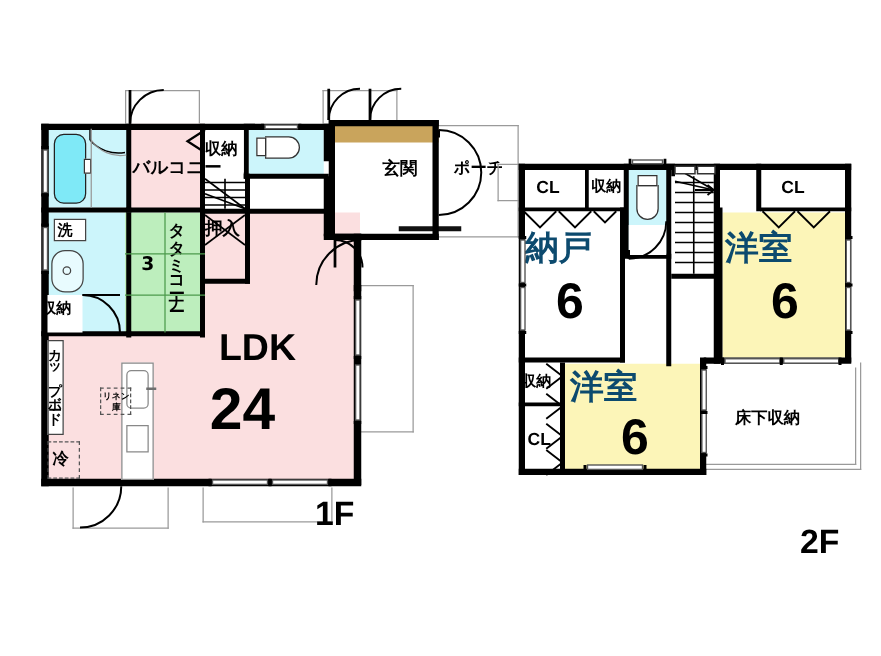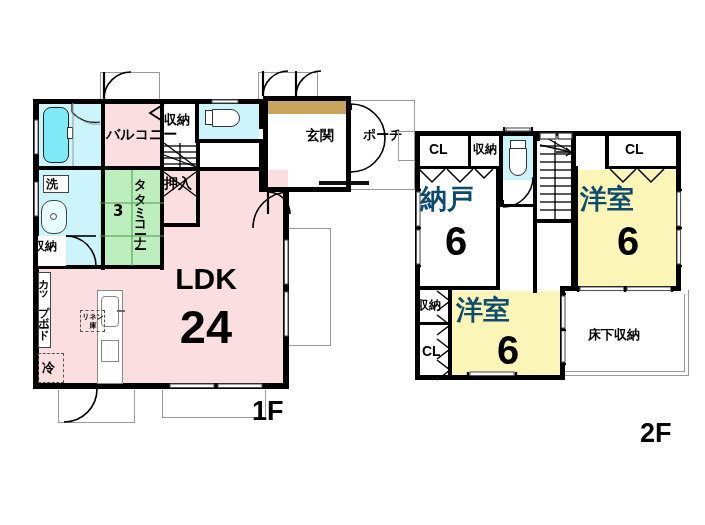--- a/index.html
+++ b/index.html
@@ -189,21 +189,21 @@
 
     <div class="abs" style="left:38px;top:272px;width:13px;height:76px;border:1px solid #444;background:#fff;"></div>
 
     <div class="abs" style="left:38px;top:236px;width:28px;height:30px;background:#fff;"></div>
 
     <div class="abs" style="left:164px;top:104px;width:31px;height:34px;background:#fff;"></div>
 
     <div class="big-room" style="left:152px;top:265px;width:108px;font-size:30px;">
       <span>LDK</span>
     </div>
-    <div class="big-room" style="left:152px;top:305px;width:108px;font-size:47px;">
+    <div class="big-room" style="left:140px;top:305px;width:108px;font-size:47px;">
       <span>24</span>
     </div>
 
     <div class="lbl" style="left:106px;top:127px;font-size:14px;">バルコニー</div>
 
     <div class="lbl-v" style="left:134px;top:168px;font-size:13px;">タタミコーナー</div>
 
     <div class="lbl" style="left:113px;top:204px;font-size:15px;">3</div>
 
     <div class="lbl" style="left:164px;top:113px;font-size:13px;">収納</div>

